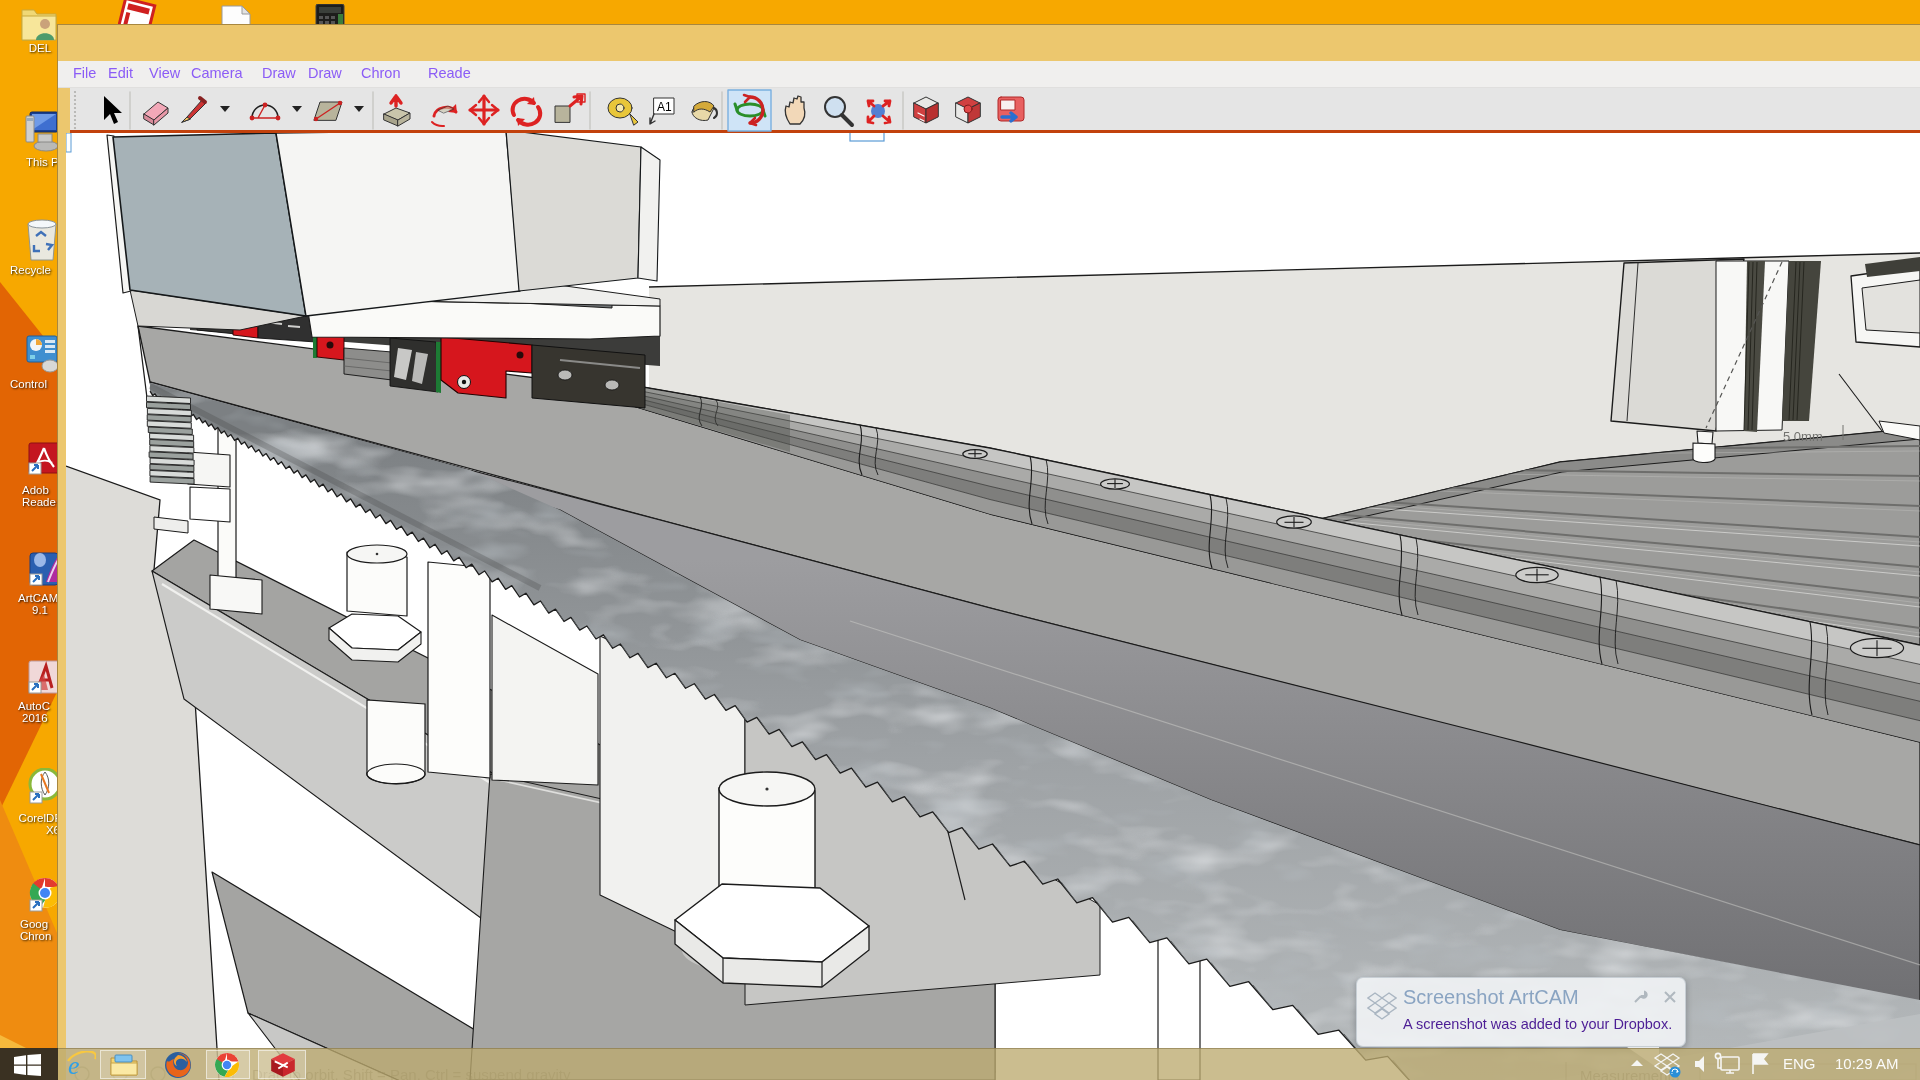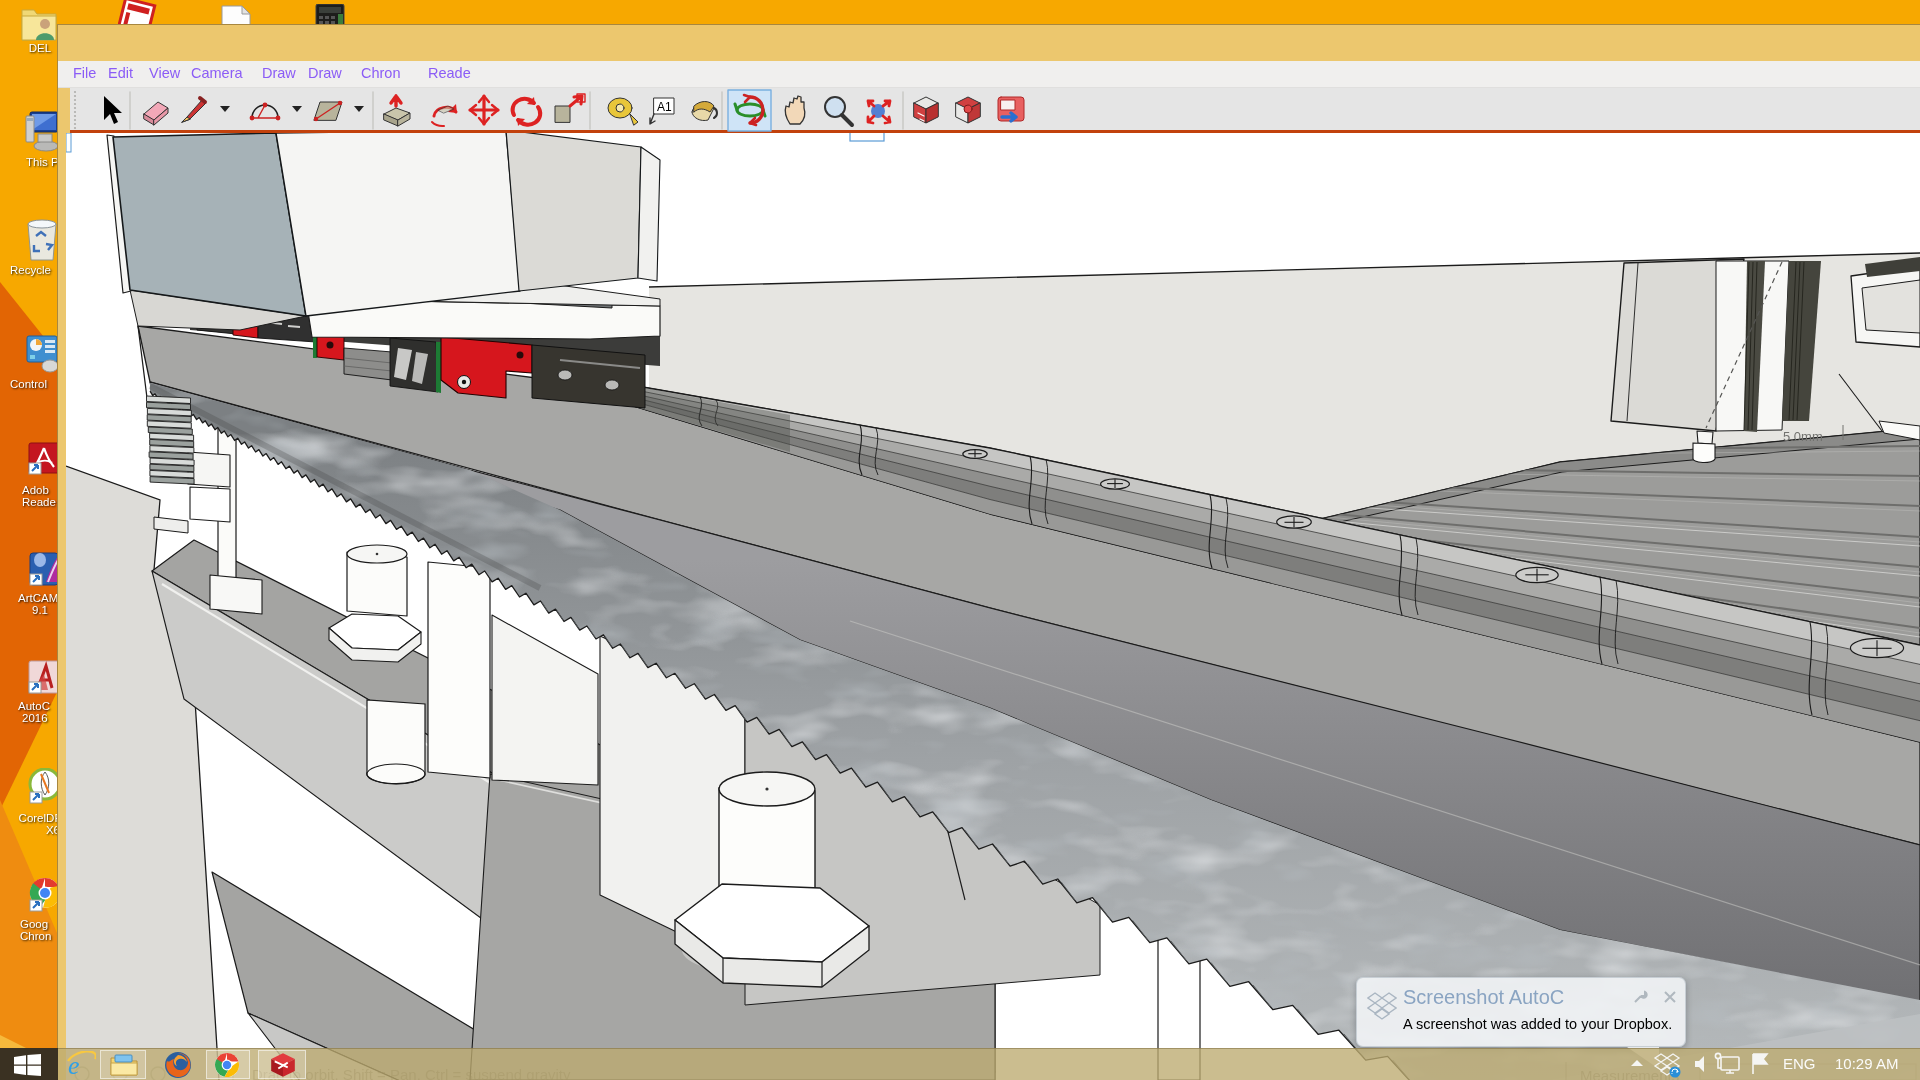--- a/index.html
+++ b/index.html
@@ -482,22 +482,22 @@
         <line x1="1566.0" y1="1062.0" x2="1566.0" y2="1080.0" stroke="#77756f" stroke-width="1.4"></line>
         <text x="1580" y="1081" font-size="15" fill="#3c3a35">Measurements</text>
         <rect x="1700" y="1064" width="216" height="16" fill="none" stroke="#8a887f" stroke-width="1.2"></rect>
       </g>
     </g>
   </svg>
 <div class="abs" style="left:1356px;top:977px;width:330px;height:70px;background:rgba(243,245,247,0.88);border-radius:7px;box-shadow:0 2px 6px rgba(40,50,60,0.35);border:1px solid rgba(170,180,190,0.55)">
     <svg class="abs" style="left:10px;top:12px" width="30" height="30" viewBox="0 0 30 30" fill="none" stroke="#aab6c2" stroke-width="1.4">
       <path d="M8,3 L15,8 L8,13 L1,8 Z M22,3 L29,8 L22,13 L15,8 Z M8,13 L15,18 L8,23 L1,18 Z M22,13 L29,18 L22,23 L15,18 Z M15,19 L22,24 L15,29 L8,24 Z"></path>
     </svg>
-    <div class="abs" style="left:46px;top:8px;font-size:20px;color:#8aa4c2">Screenshot AutoC</div>
-    <div class="abs" style="left:46px;top:38px;font-size:14.5px;color:#000000">A screenshot was added to your Dropbox.</div>
+    <div class="abs" style="left:46px;top:8px;font-size:20px;color:#8aa4c2">Screenshot ArtCAM</div>
+    <div class="abs" style="left:46px;top:38px;font-size:14.5px;color:#4c1d95">A screenshot was added to your Dropbox.</div>
     <svg class="abs" style="left:276px;top:12px" width="44" height="16" viewBox="0 0 44 16" stroke="#b0b8bf" fill="none" stroke-width="2">
       <path d="M2,12 L8,6 M8,6 a3,3 0 1 0 4,-4 l0,4 l-4,0"></path>
       <path d="M32,2 L42,12 M42,2 L32,12"></path>
     </svg>
     <svg class="abs" style="left:266px;top:69px" width="36" height="24">
       <polygon points="4,0 36,0 36,22" fill="rgba(243,245,247,0.88)"></polygon>
     </svg>
   </div>
 <div class="abs" style="left:0;top:1048px;width:1920px;height:32px;background:rgba(188,170,112,0.78);border-top:1px solid rgba(120,104,60,0.5)"></div>
 <div class="abs" style="left:0;top:1048px;width:58px;height:32px;background:#3a3122"></div>

